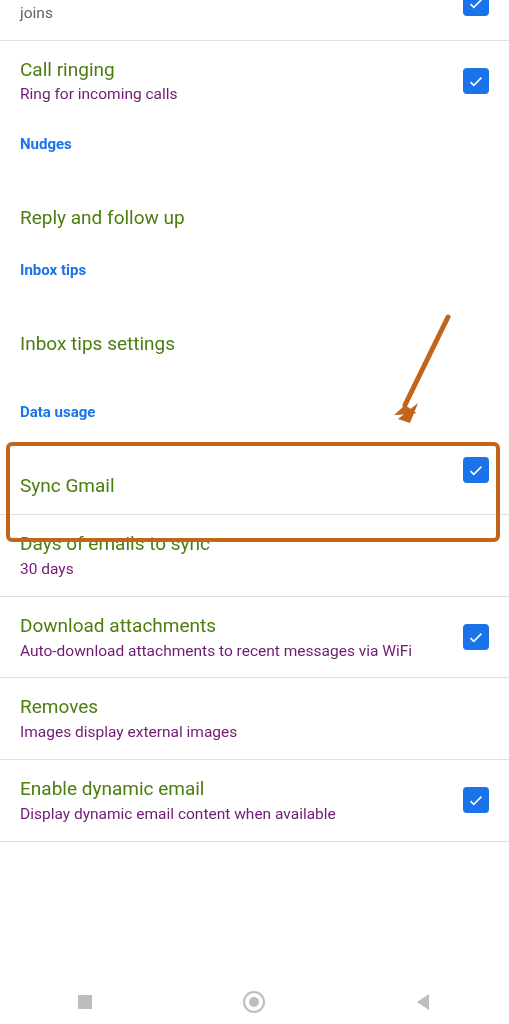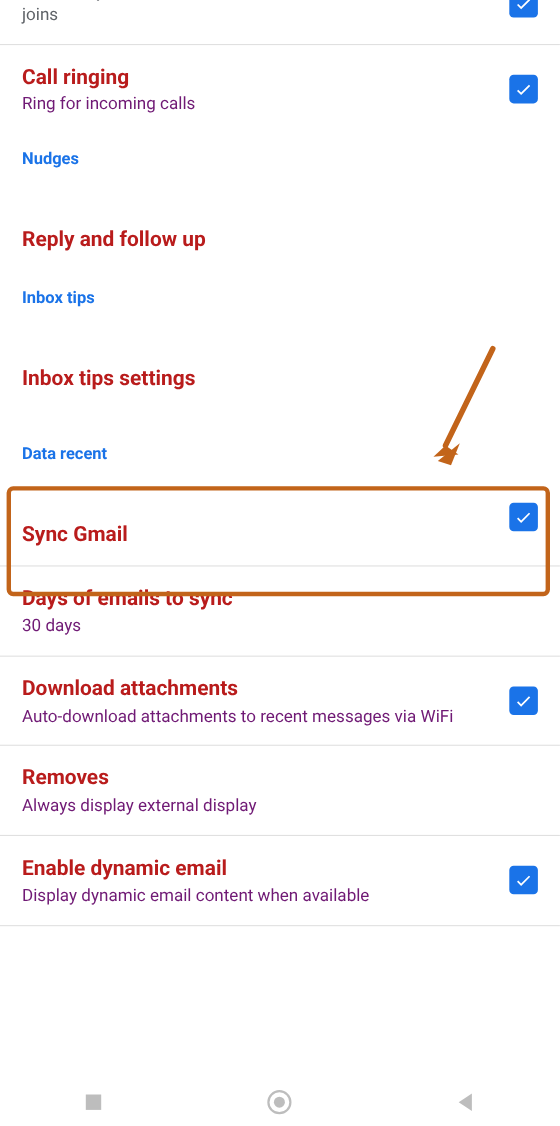--- a/index.html
+++ b/index.html
@@ -22,23 +22,22 @@
       align-items: center;
       justify-content: space-between;
       padding: 16px 20px 16px 20px;
     }
     .row .txt {
       flex: 1;
       padding-right: 16px;
     }
     .title {
       font-size: 19px;
-      color: #b91c1c;
+      color: #4d7c0f;
       line-height: 1.35;
-      font-weight: bold;
     }
     .sub {
       font-size: 15.5px;
       color: #701a75;
       line-height: 1.35;
       margin-top: 2px;
     }
     .section-header {
       font-size: 15px;
       font-weight: 700;
@@ -141,21 +140,21 @@
   </div>
 
   <div class="section-header">Inbox tips</div>
 
   <div class="row singleline">
     <div class="txt">
       <div class="title">Inbox tips settings</div>
     </div>
   </div>
 
-  <div class="section-header" style="padding-top:30px;">Data recent</div>
+  <div class="section-header" style="padding-top:30px;">Data usage</div>
 
   <div class="row singleline">
     <div class="txt">
       <div class="title">Sync Gmail</div>
     </div>
     <div class="cb">
       <svg viewBox="0 0 24 24">
           <path fill="#fff" d="M9 16.2l-3.5-3.5L4 14.2 9 19.2 20 8.2l-1.5-1.5z"></path>
         </svg>
     </div>
@@ -182,21 +181,21 @@
           <path fill="#fff" d="M9 16.2l-3.5-3.5L4 14.2 9 19.2 20 8.2l-1.5-1.5z"></path>
         </svg>
     </div>
   </div>
 
   <div class="divider"></div>
 
   <div class="row">
     <div class="txt">
       <div class="title">Removes</div>
-      <div class="sub">Always display external display</div>
+      <div class="sub">Images display external images</div>
     </div>
   </div>
 
   <div class="divider"></div>
 
   <div class="row">
     <div class="txt">
       <div class="title">Enable dynamic email</div>
       <div class="sub">Display dynamic email content when available</div>
     </div>

